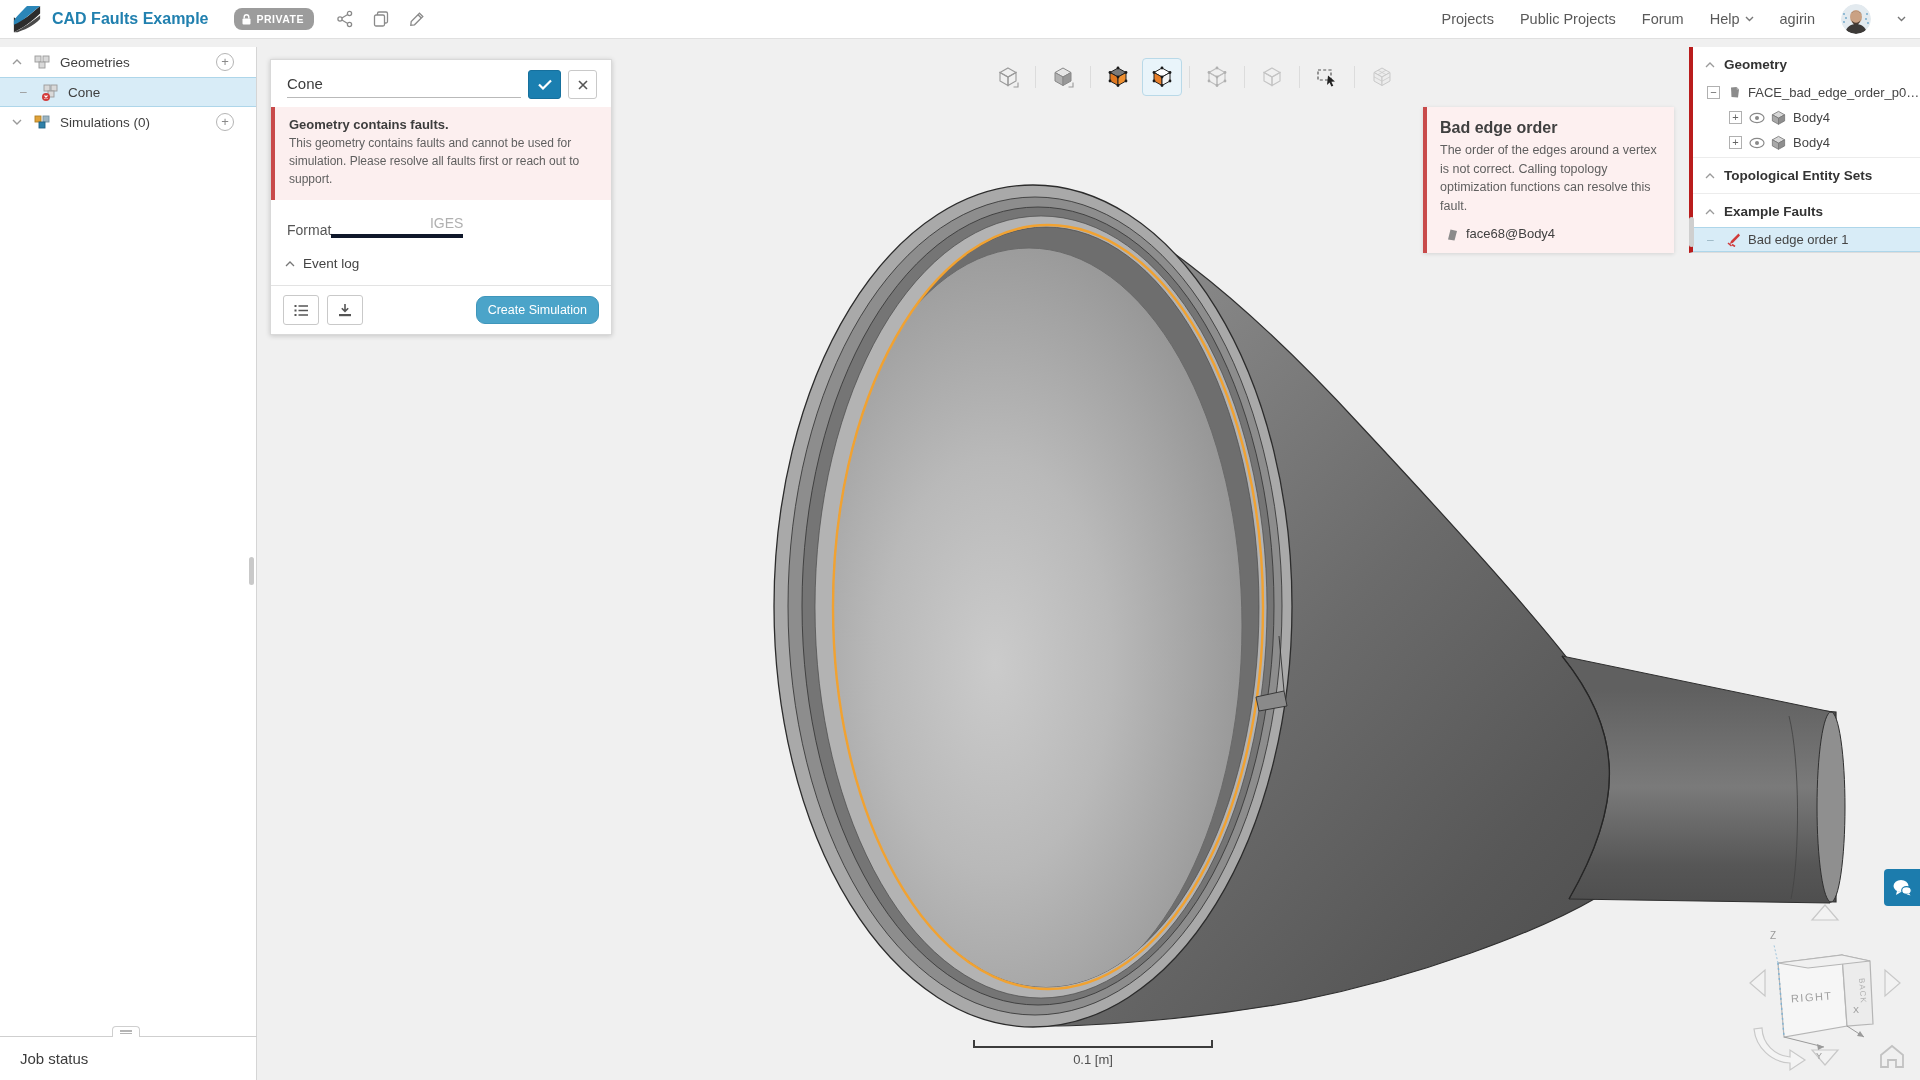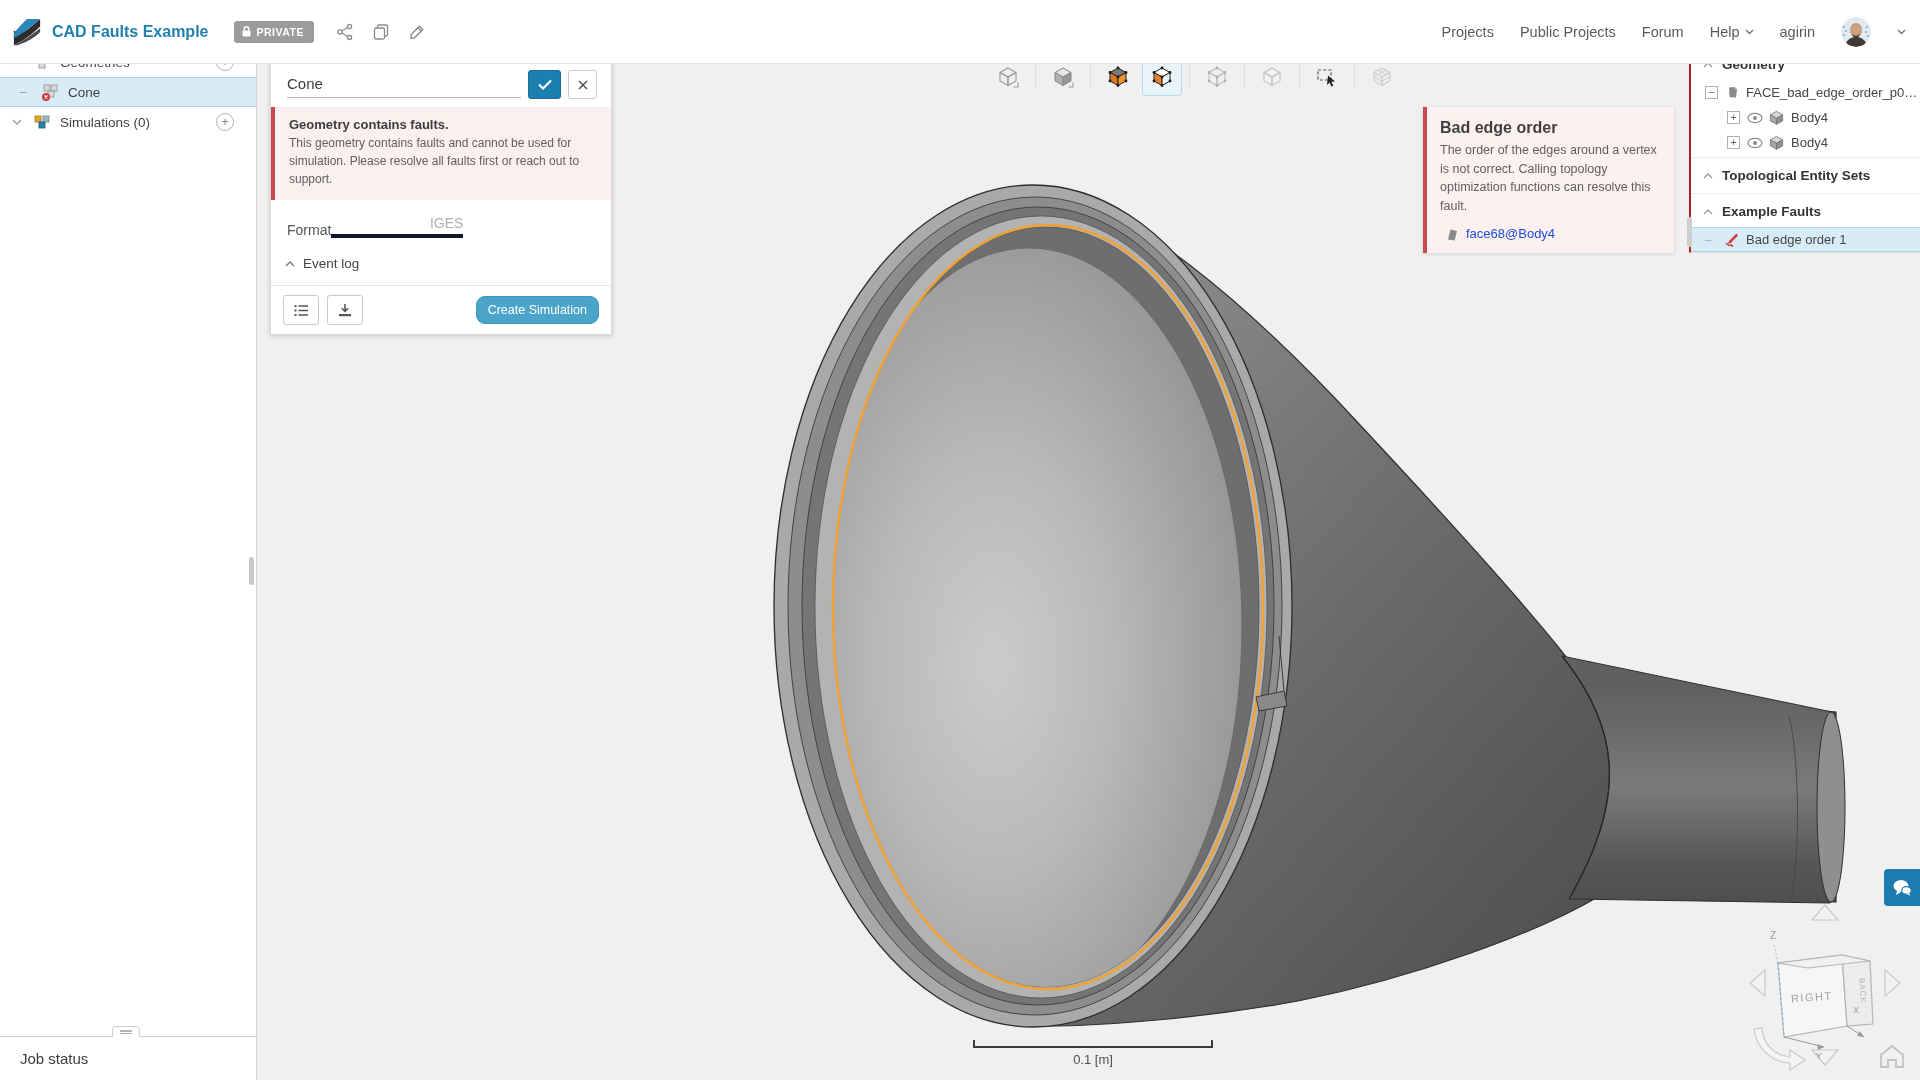--- a/index.html
+++ b/index.html
@@ -1,26 +1,26 @@
 <!DOCTYPE html>
 <html><head>
 <meta charset="utf-8">
 <style>
   * { margin:0; padding:0; box-sizing:border-box; }
   html,body { width:1920px; height:1080px; overflow:hidden; }
   body { font-family:"Liberation Sans", sans-serif; color:#3c3c3c; background:#f0f0f0; }
   .stage { position:relative; width:1920px; height:1080px; overflow:hidden; background:#f0f0f0; }
 
   
-  .topbar { position:absolute; left:0; top:0; width:1920px; height:64px; background:#fff;
+  .topbar { position:absolute; left:0; top:0; width:1920px; height:39px; background:#fff;
             border-bottom:1px solid #e0e0e0; display:flex; align-items:center; z-index:40; }
   .logo { margin-left:12px; width:30px; height:30px; }
   .proj-title { margin-left:10px; font-size:16px; font-weight:bold; color:#2180af; }
   .badge { margin-left:26px; background:#9c9c9c; color:#fff; font-size:10.5px; font-weight:bold;
-           letter-spacing:.5px; border-radius:3px; padding:5px 10px 5px 8px; display:flex; align-items:center; gap:5px; }
+           letter-spacing:.5px; border-radius:8px; padding:5px 10px 5px 8px; display:flex; align-items:center; gap:5px; }
   .hdr-icons { display:flex; align-items:center; gap:18px; margin-left:22px; }
   .hdr-icon { width:18px; height:18px; cursor:pointer; }
   .topnav { margin-left:auto; display:flex; align-items:center; gap:26px; margin-right:14px; font-size:14.5px; color:#5a5a5a; }
   .topnav .navitem { cursor:pointer; display:flex; align-items:center; gap:5px; }
   .avatar { width:30px; height:30px; border-radius:50%; overflow:hidden; }
 
   
   .sidebar { position:absolute; left:0; top:47px; width:257px; height:1033px; background:#fff;
              border-right:1px solid #d5d5d5; z-index:30; }
   .tree-row { height:30px; display:flex; align-items:center; font-size:13.5px; color:#3f3f3f; position:relative; cursor:pointer; }
@@ -66,24 +66,24 @@
   .vp-toolbar { position:absolute; left:988px; top:58px; display:flex; align-items:center; gap:4px; z-index:15; }
   .ticell { width:40px; height:38px; display:flex; align-items:center; justify-content:center; cursor:pointer; border-radius:4px; }
   .ticell.active { background:#e9f4fa; border:1px solid #b9d9e8; }
   .tsep { width:1px; height:22px; background:#dcdcdc; margin:0 3px; }
 
   
   .fault-pop { position:absolute; left:1423px; top:107px; width:251px; background:#fdf0f0;
                border-left:4px solid #c84a4a; box-shadow:0 1px 4px rgba(0,0,0,.12); z-index:20; padding:12px 13px 12px 13px; }
   .fault-pop .t { font-size:16px; font-weight:bold; color:#404040; margin-bottom:4px; }
   .fault-pop .b { font-size:12.5px; color:#5f5f5f; line-height:1.48; }
-  .fault-pop .ent { display:flex; align-items:flex-end; gap:8px; margin-top:11px; margin-left:7px; font-size:13px; color:#1d4ed8; }
-
-  
-  .rpanel { position:absolute; left:1689px; top:47px; width:231px; background:#fff; border-left:2px solid #b91c1c;
+  .fault-pop .ent { display:flex; align-items:flex-end; gap:8px; margin-top:11px; margin-left:7px; font-size:13px; color:#404040; }
+
+  
+  .rpanel { position:absolute; left:1689px; top:47px; width:231px; background:#fff; border-left:4px solid #b91c1c;
             border-bottom:1px solid #dcdcdc; z-index:22; padding-top:2px; }
   .rp-sec { display:flex; align-items:center; gap:9px; padding:8px 10px 8px 12px; font-size:13.5px; font-weight:bold; color:#333; cursor:pointer; }
   .rp-row { display:flex; align-items:center; height:25px; font-size:13px; color:#454545; cursor:pointer; }
   .rp-row .txt { margin-left:7px; white-space:nowrap; overflow:hidden; text-overflow:ellipsis; flex:1; }
   .expander { width:13px; height:13px; border:1px solid #b0b0b0; background:#fff; color:#666; font-size:11px;
               line-height:10px; text-align:center; flex:0 0 13px; cursor:pointer; }
   .rp-div { border-top:1px solid #ececec; margin:2px 0; }
   .rp-selected { background:#d8ecf7; border-top:1px solid #aed6ea; border-bottom:1px solid #aed6ea; }
   .rp-resize { position:absolute; left:-4px; top:170px; width:5px; height:30px; background:#cfcfcf; border-radius:3px; }
 

